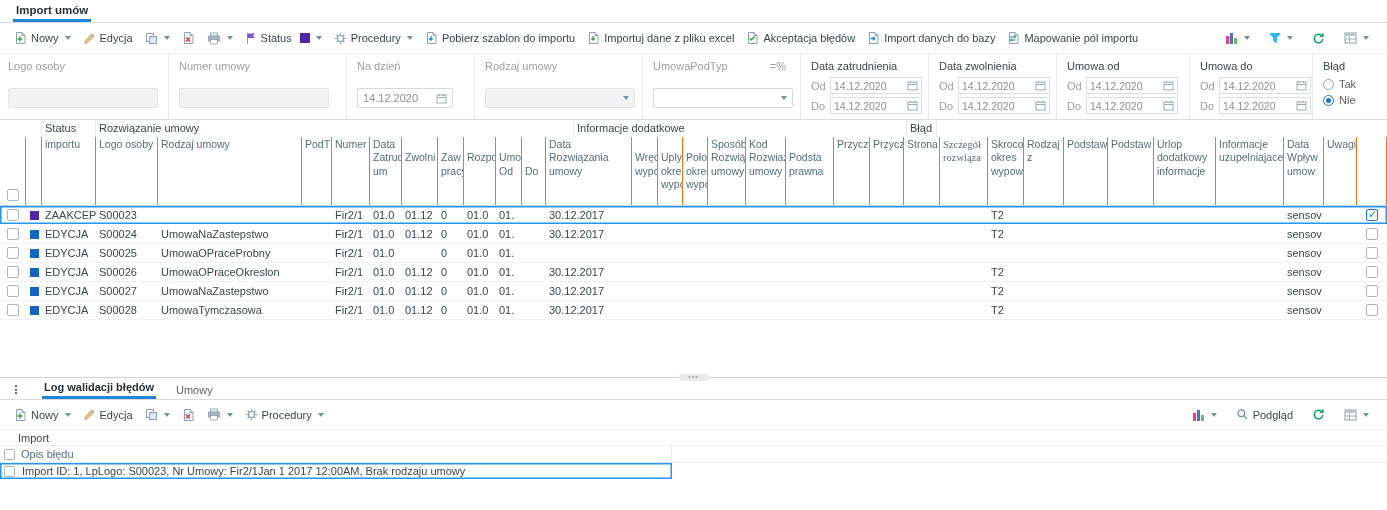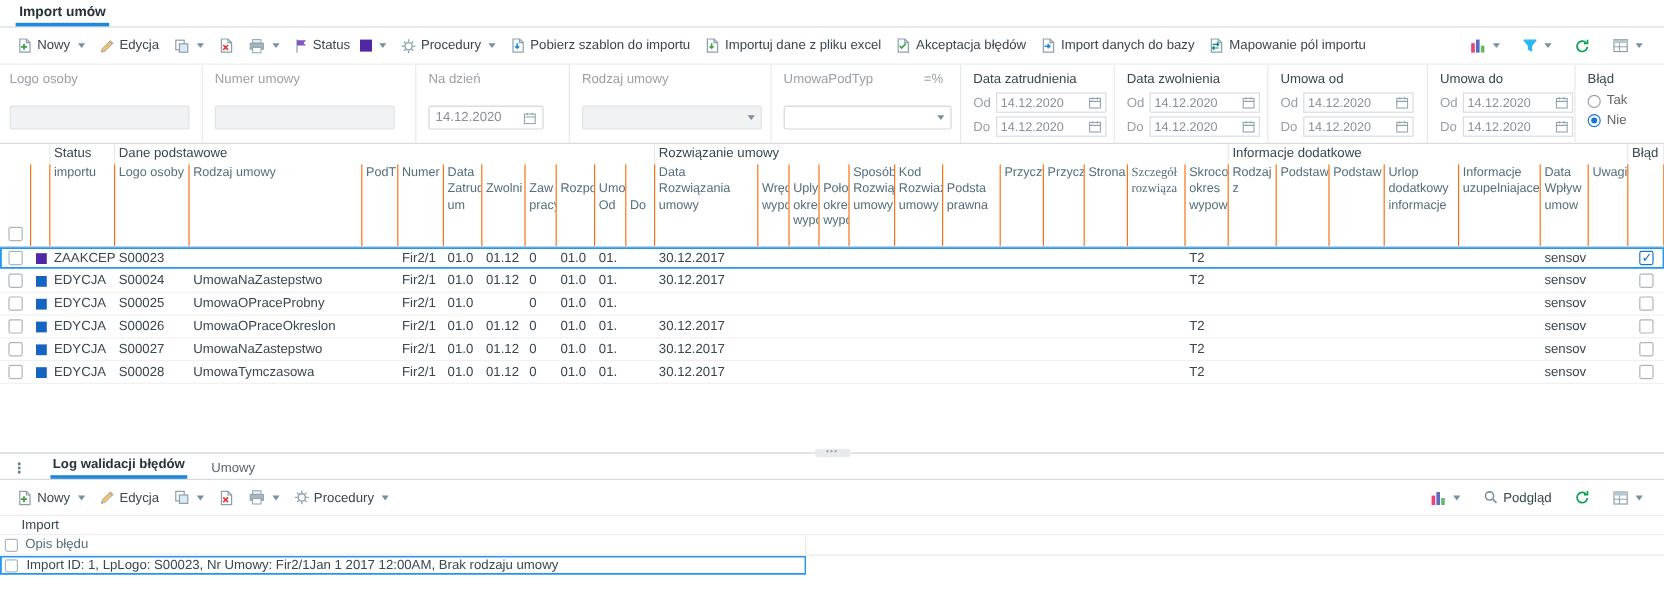--- a/index.html
+++ b/index.html
@@ -398,21 +398,20 @@
           <span>Nie</span>
         </div>
     </div>
   </div>
 
   <div class="grid">
     <div class="ghead">
       <div class="ggroups">
           <div class="gcell" style="width: 42px;"></div>
           <div class="gcell" style="width: 54px;">Status</div>
-          <div class="gcell" style="width: 450px;">Dane podstawowe</div>
           <div class="gcell" style="width: 478px;">Rozwiązanie umowy</div>
           <div class="gcell" style="width: 333px;">Informacje dodatkowe</div>
           <div class="gcell" style="width: 30px;">Błąd</div>
         </div>
       <div class="gcols">
           <div class="ccell hsel" style="width: 26px;"><div class="cbx"></div></div>
           <div class="ccell" style="width: 16px;"></div>
           <div class="ccell" style="width: 54px;">importu</div>
           <div class="ccell" style="width: 62px;">Logo osoby</div>
           <div class="ccell" style="width: 144px;">Rodzaj umowy</div>

